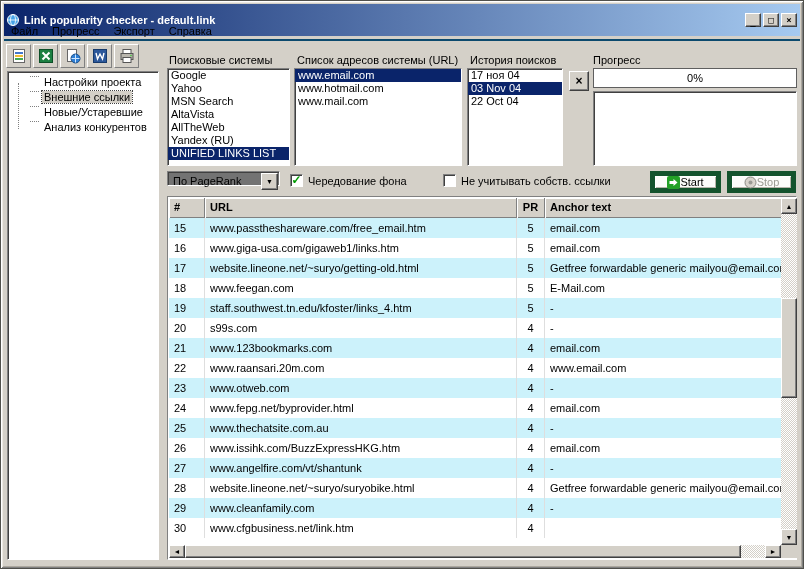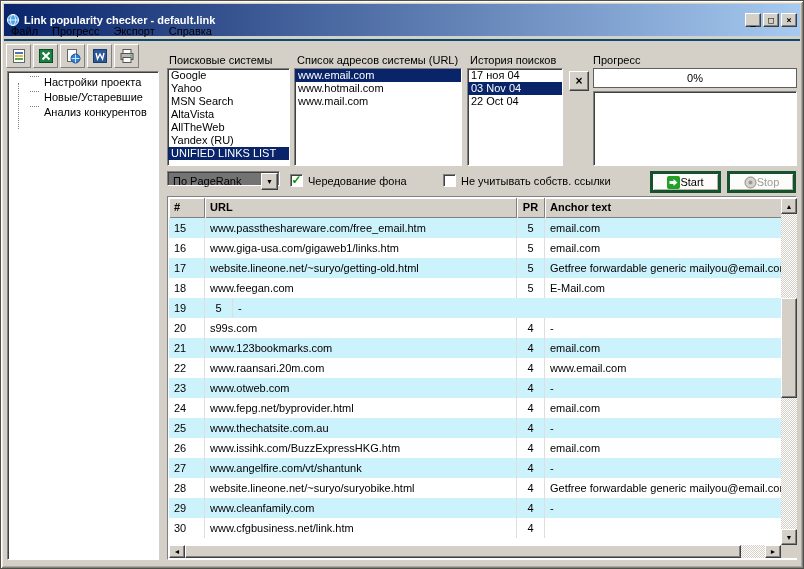--- a/index.html
+++ b/index.html
@@ -42,21 +42,21 @@
   .progress-log{position:absolute;left:592px;top:90px;width:204px;height:75px;background:#fff}
   .combo{position:absolute;left:166px;top:170px;width:113px;height:15px;background:#737373;
     border:1px solid;border-color:#808080 #fff #fff #808080;box-shadow:inset 1px 1px 0 #404040;font-size:11px}
   .combo-text{position:absolute;left:5px;top:3px;white-space:nowrap}
   .combo-arrow{position:absolute;right:1px;top:1px;width:17px;height:17px;background:#d4d0c8;
     border:1px solid;border-color:#fff #404040 #404040 #fff;box-shadow:inset -1px -1px 0 #808080;
     display:flex;align-items:center;justify-content:center;font-size:7px}
   .chk{position:absolute;top:173px;display:flex;align-items:center;font-size:11px;gap:5px}
   .chk-box{width:13px;height:13px;background:#fff;border:1px solid;border-color:#808080 #fff #fff #808080;
     box-shadow:inset 1px 1px 0 #404040;color:var(--check,#009a00);font-weight:bold;font-size:12px;line-height:11px;text-align:center;flex:none}
-  .action-btn{position:absolute;top:170px;height:22px;background:#fcfcfa;border:3px solid #14532d;
+  .action-btn{position:absolute;top:170px;height:22px;background:#fcfcfa;border:5px solid #14532d;
     box-shadow:inset 1px 1px 0 #fff,inset -1px -1px 0 #b8b4aa;display:flex;align-items:center;justify-content:center;
     font-size:11px;font-family:inherit;color:#000}
   .action-btn.start{left:649px;width:71px}
   .action-btn.stop{left:726px;width:69px;color:#9c9c94}
   .btn-ico{width:13px;height:13px;display:block;flex:none}
   .grid-frame{position:absolute;left:166px;top:195px;width:630px;height:364px;background:#fff;
     border:1px solid;border-color:#808080 #fff #fff #808080}
   .grid-header{position:absolute;left:1px;top:1px;width:612px;height:20px;display:flex;background:#d4d0c8;font-weight:bold;font-size:11px}
   .hc{height:20px;line-height:19px;padding-left:5px;border-right:1px solid #808080;
     box-shadow:inset 1px 1px 0 #fff,inset 0 -1px 0 #808080;white-space:nowrap;overflow:hidden}
@@ -151,20 +151,24 @@
           </svg></span>
       </button>
     </div>
 
   <div class="sidebar sunken">
     <div class="tree-vline"></div>
   <div class="tree-item">
         <span class="tick"></span>
         <span class="tree-label">Настройки проекта</span>
       </div>
+      <div class="tree-item selected">
+        <span class="tick"></span>
+        <span class="tree-label">Внешние ссылки</span>
+      </div>
       <div class="tree-item">
         <span class="tick"></span>
         <span class="tree-label">Новые/Устаревшие</span>
       </div>
       <div class="tree-item">
         <span class="tick"></span>
         <span class="tree-label">Анализ конкурентов</span>
       </div>
     </div>
 
@@ -262,20 +266,21 @@
           <span class="cell c3">Getfree forwardable generic mailyou@email.com</span>
         </div>
         <div class="grid-row">
           <span class="cell c0">18</span>
           <span class="cell c1">www.feegan.com</span>
           <span class="cell c2">5</span>
           <span class="cell c3">E-Mail.com</span>
         </div>
         <div class="grid-row alt">
           <span class="cell c0">19</span>
+          <span class="cell c1">staff.southwest.tn.edu/kfoster/links_4.htm</span>
           <span class="cell c2">5</span>
           <span class="cell c3">-</span>
         </div>
         <div class="grid-row">
           <span class="cell c0">20</span>
           <span class="cell c1">s99s.com</span>
           <span class="cell c2">4</span>
           <span class="cell c3">-</span>
         </div>
         <div class="grid-row alt">

